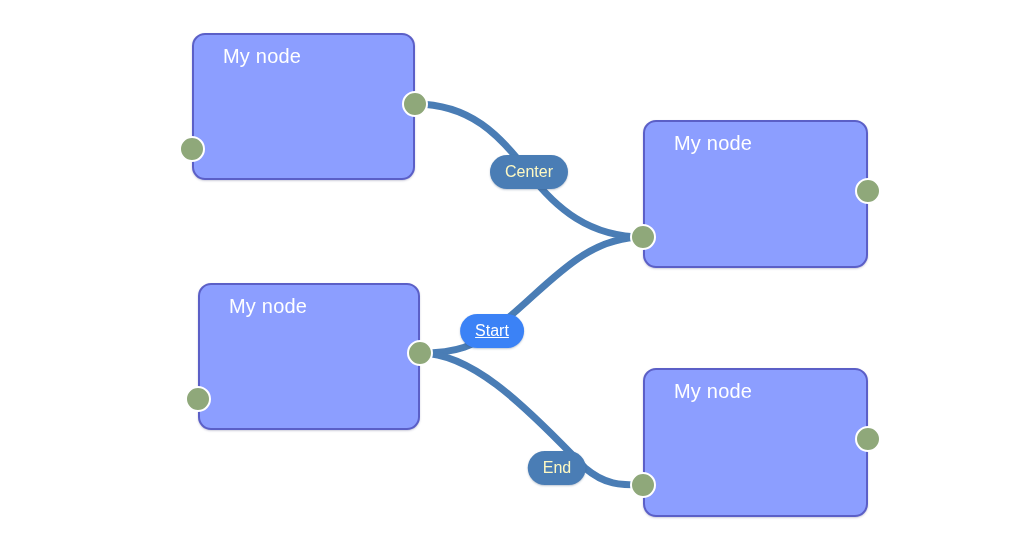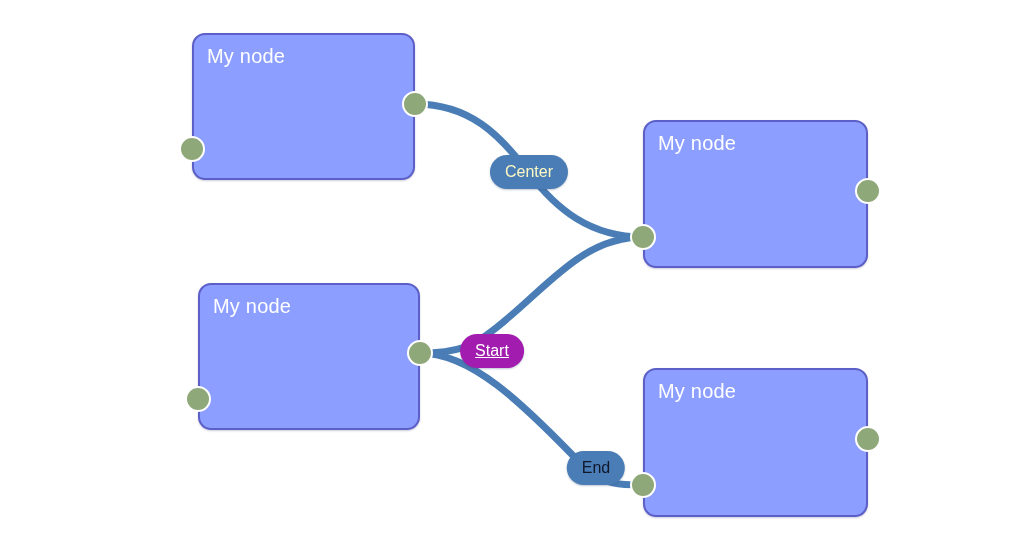--- a/index.html
+++ b/index.html
@@ -29,21 +29,21 @@
   .node {
     position: absolute;
     box-sizing: border-box;
     background: #8c9eff;
     border: 2px solid #5b5fc7;
     border-radius: 13px;
     box-shadow: 0 1px 2px rgba(60,60,110,0.25);
   }
   .node-label {
     position: absolute;
-    left: 13px;
+    left: 29px;
     top: 9px;
     color: #ffffff;
     font-size: 20px;
     line-height: 25px;
     font-family: "Liberation Sans", sans-serif;
     white-space: nowrap;
     letter-spacing: 0.2px;
   }
   .handle {
     position: absolute;
@@ -100,17 +100,17 @@
       <div class="handle" style="left: 643px; top: 237px; background: rgb(143, 168, 122); border-color: rgb(255, 255, 255);"></div>
       <div class="handle" style="left: 868px; top: 191px; background: rgb(143, 168, 122); border-color: rgb(255, 255, 255);"></div>
       <div class="node" style="left: 643px; top: 368px; width: 225px; height: 149px; background: rgb(140, 158, 255); border-color: rgb(91, 95, 199);">
         <div class="node-label" style="color: rgb(255, 255, 255);">My node</div>
       </div>
       <div class="handle" style="left: 643px; top: 485px; background: rgb(143, 168, 122); border-color: rgb(255, 255, 255);"></div>
       <div class="handle" style="left: 868px; top: 439px; background: rgb(143, 168, 122); border-color: rgb(255, 255, 255);"></div>
     </div>
   <div id="label-layer">
       <div class="edge-label" style="left: 529px; top: 172px; background: rgb(74, 125, 181); color: #fef9c3;">Center</div>
-      <div class="edge-label" style="left: 492px; top: 351px; background: #a21caf; color: rgb(255, 255, 255); text-decoration: underline;">Start</div>
-      <div class="edge-label" style="left: 596px; top: 468px; background: rgb(74, 125, 181); color: #0f172a; text-align: center;">End</div>
+      <div class="edge-label" style="left: 492px; top: 331px; background: #3b82f6; color: rgb(255, 255, 255); text-decoration: underline;">Start</div>
+      <div class="edge-label" style="left: 557px; top: 468px; background: rgb(74, 125, 181); color: #fef9c3; text-align: center;">End</div>
     </div>
 
 </div>
 
 </body></html>

